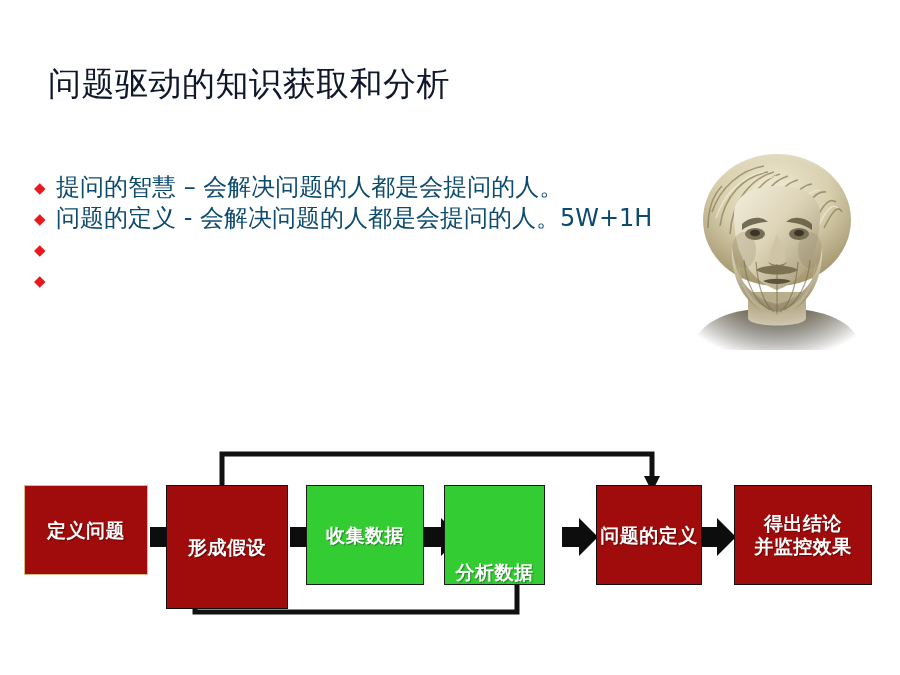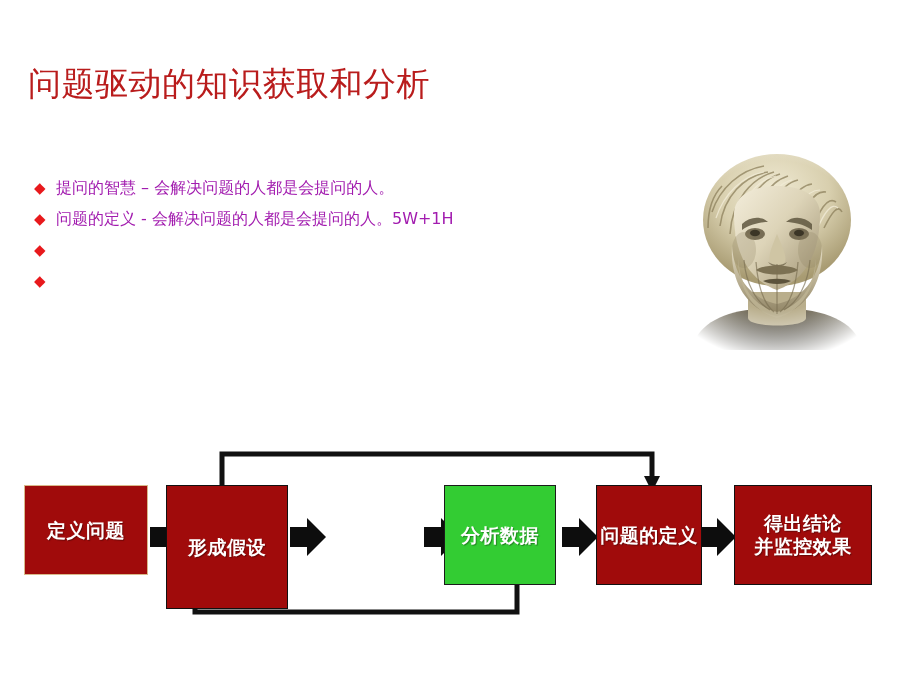--- a/index.html
+++ b/index.html
@@ -17,25 +17,25 @@
   .slide {
     position: relative;
     width: 900px;
     height: 675px;
     background: #ffffff;
   }
 
   
   .slide-title {
     position: absolute;
-    left: 28px;
+    left: 48px;
     top: 62px;
     font-size: 33px;
     line-height: 44px;
-    color: #b91c1c;
+    color: #0f172a;
     font-weight: 400;
     letter-spacing: 0.5px;
     white-space: nowrap;
   }
 
   
   .bullets {
     position: absolute;
     left: 34px;
     top: 172px;
@@ -49,23 +49,23 @@
   }
   .bullet-marker {
     color: #e8191c;
     font-size: 15px;
     line-height: 31px;
     width: 22px;
     flex: 0 0 22px;
     text-align: left;
   }
   .bullet-text {
-    font-size: 16px;
+    font-size: 24px;
     line-height: 31px;
-    color: #a21caf;
+    color: #0c4a6e;
     white-space: nowrap;
     font-family: "DejaVu Sans", "Liberation Sans", sans-serif;
   }
 
   
   .bust-wrap {
     position: absolute;
     left: 664px;
     top: 142px;
     width: 226px;
@@ -270,22 +270,25 @@
     </svg>
 
     <div class="node red" style="left:24px; top:55px; width:124px; height:90px;">
       <span class="node-label">定义问题</span>
     </div>
 
     <div class="node red outline-dark" style="left:166px; top:55px; width:122px; height:124px;justify-content:center;">
       <span class="node-label">形成假设</span>
     </div>
 
-
-    <div class="node green" style="left:444px; top:55px; width:112px; height:100px;">
+    <div class="node green" style="left:306px; top:55px; width:118px; height:100px;">
+      <span class="node-label">收集数据</span>
+    </div>
+
+    <div class="node green" style="left:444px; top:55px; width:101px; height:100px;align-items:flex-end;">
       <span class="node-label">分析数据</span>
     </div>
 
     <div class="node red outline-dark" style="left:596px; top:55px; width:106px; height:100px;">
       <span class="node-label">问题的定义</span>
     </div>
 
     <div class="node red outline-dark" style="left:734px; top:55px; width:138px; height:100px;">
       <span class="node-label">得出结论
 并监控效果</span>

